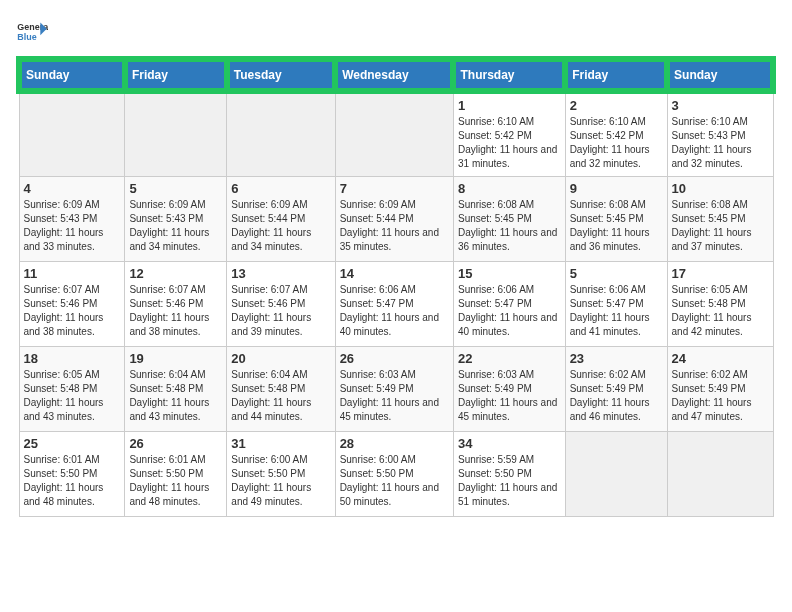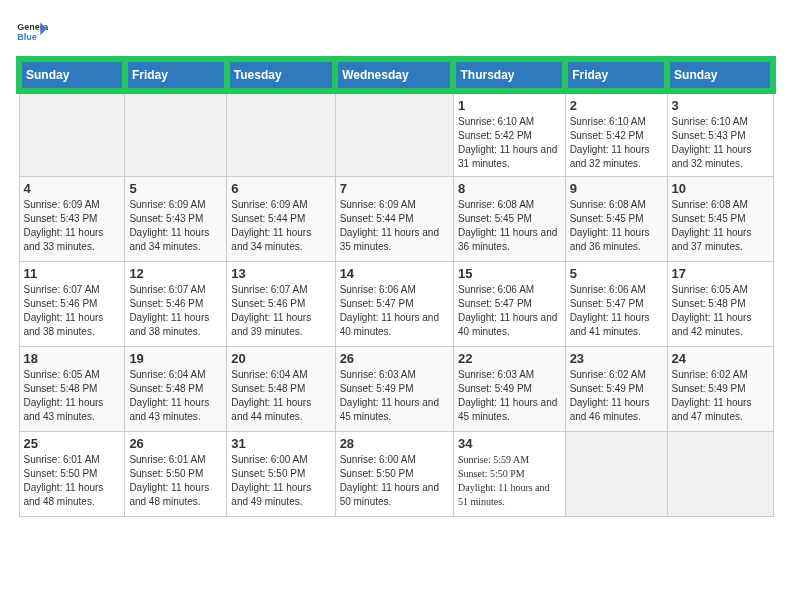--- a/index.html
+++ b/index.html
@@ -285,21 +285,21 @@
 Daylight: 11 hours and 49 minutes.</div>
         </td>
         <td>
           <span class="day-num">28</span>
           <div class="cell-info" style="white-space: pre-line;">Sunrise: 6:00 AM
 Sunset: 5:50 PM
 Daylight: 11 hours and 50 minutes.</div>
         </td>
         <td>
           <span class="day-num">34</span>
-          <div class="cell-info" style="white-space: pre-line; font-family: Liberation Serif, serif;">Sunrise: 5:59 AM
+          <div class="cell-info" style="white-space: pre-line;">Sunrise: 5:59 AM
 Sunset: 5:50 PM
 Daylight: 11 hours and 51 minutes.</div>
         </td>
         <td class="empty-cell"></td>
         <td class="empty-cell"></td>
       </tr>
     </tbody>
 </table>
 
 </body></html>

